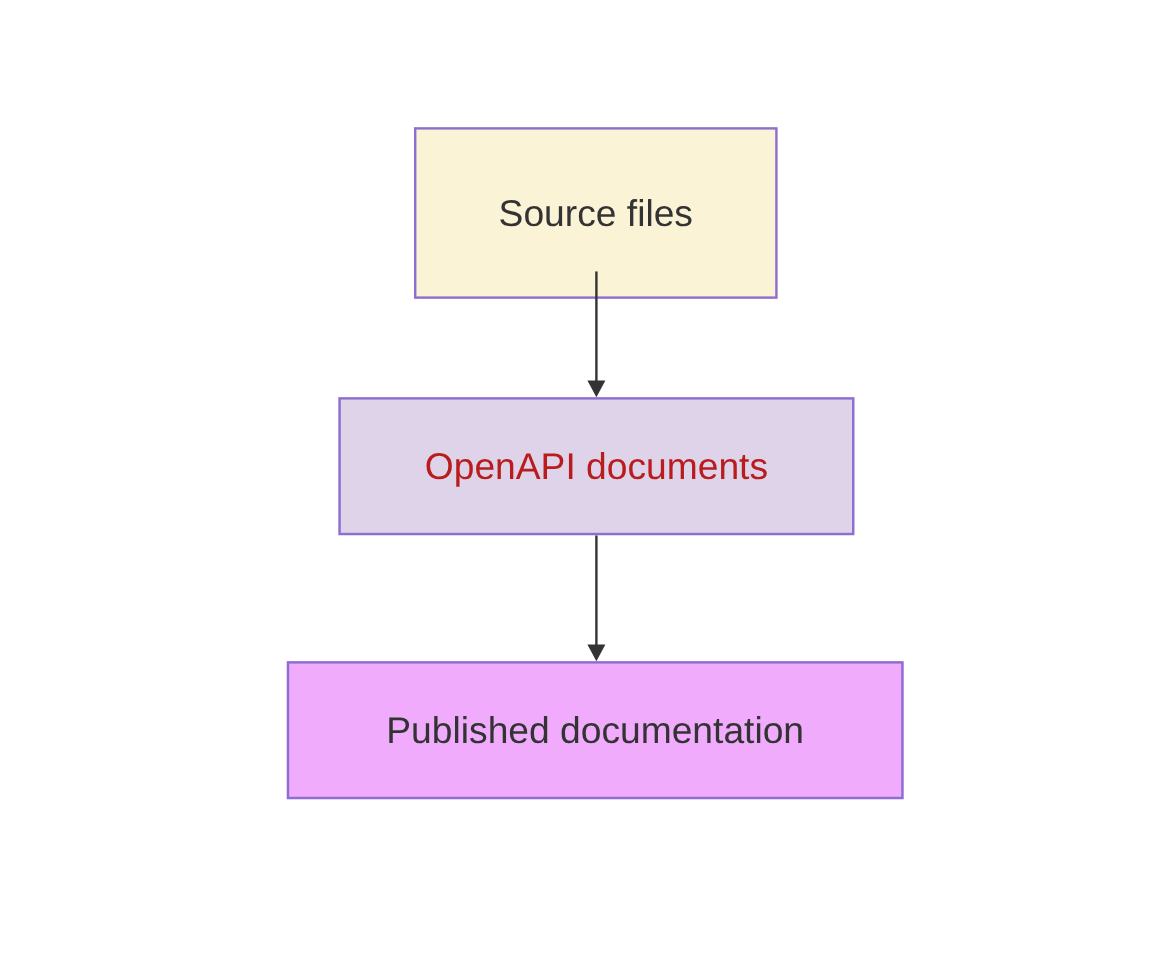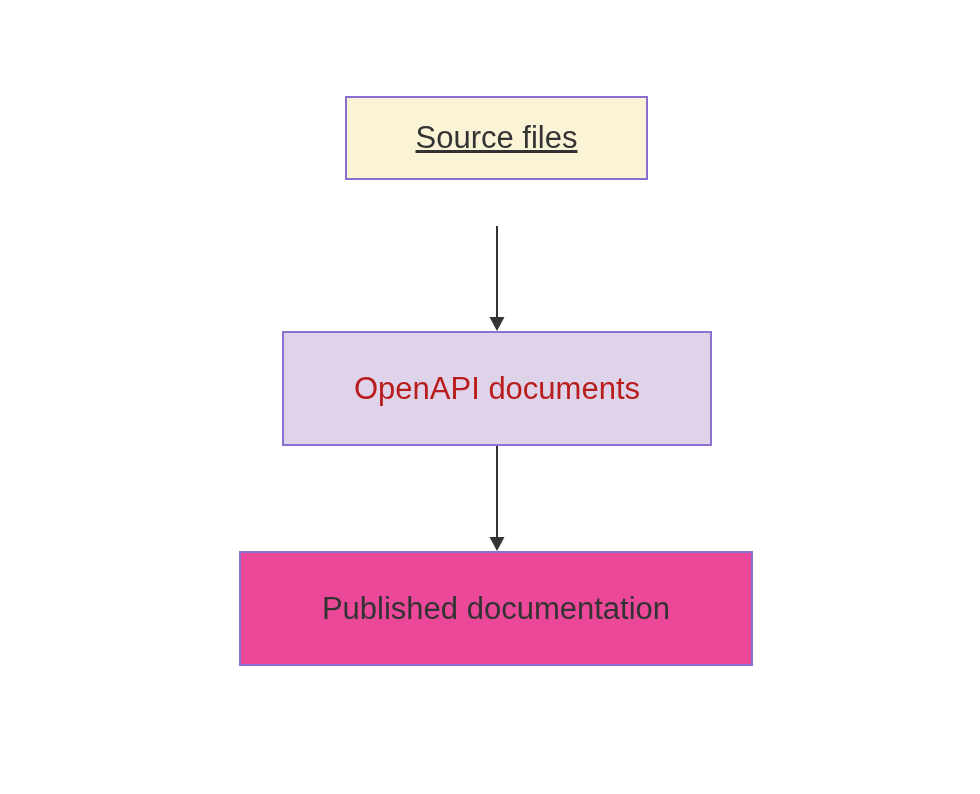--- a/index.html
+++ b/index.html
@@ -19,21 +19,21 @@
     position: absolute;
     box-sizing: border-box;
     border: 2px solid;
     display: flex;
     align-items: center;
     justify-content: center;
     font-size: 31px;
     line-height: 1.2;
     white-space: nowrap;
   }
-  .node-0 { left: 345px; top: 96px; width: 303px; height: 84px; text-decoration: underline; }
+  .node-0 { left: 345px; top: 106px; width: 303px; height: 143px; }
   .node-1 { left: 282px; top: 331px; width: 430px; height: 115px; }
   .node-2 { left: 239px; top: 551px; width: 514px; height: 115px; }
   .edge {
     position: absolute;
     width: 24px;
     height: 105px;
     display: block;
   }
   .edge-0 { left: 485px; top: 226px; }
   .edge-1 { left: 485px; top: 446px; }
@@ -54,17 +54,17 @@
 
   <div class="node node-1" style="background-color: rgb(222, 211, 232); border-color: rgb(140, 111, 208); color: #b91c1c;">
     <span>OpenAPI documents</span>
   </div>
 
   <svg class="edge edge-1" viewBox="0 0 24 105" style="color: rgb(51, 51, 51);">
     <line x1="12" y1="0" x2="12" y2="92" stroke="currentColor" stroke-width="2"></line>
     <polygon points="12,105 4.5,91 19.5,91" fill="currentColor"></polygon>
   </svg>
 
-  <div class="node node-2" style="background-color: #ec4899; border-color: rgb(140, 111, 208); color: rgb(51, 51, 51);">
+  <div class="node node-2" style="background-color: #f0abfc; border-color: rgb(140, 111, 208); color: rgb(51, 51, 51);">
     <span>Published documentation</span>
   </div>
 
 </div>
 
 </body></html>

